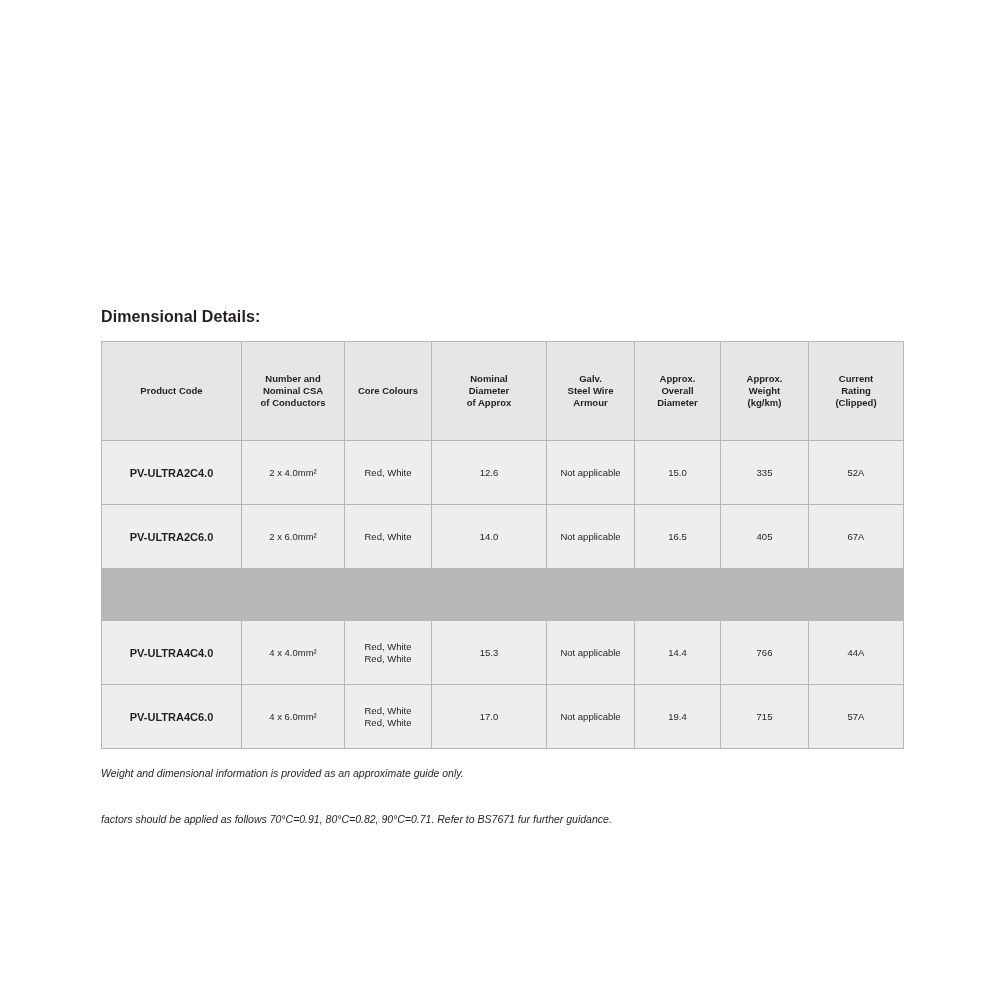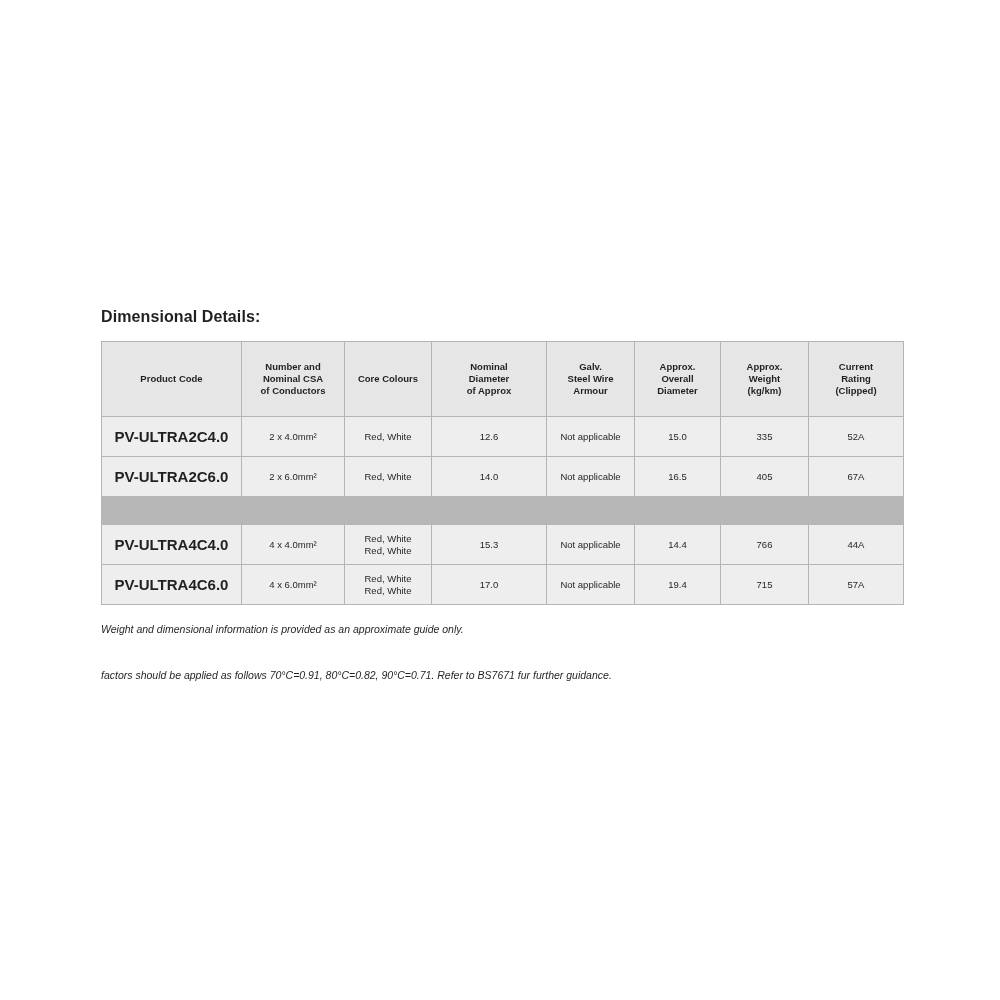--- a/index.html
+++ b/index.html
@@ -41,21 +41,21 @@
     border: 1px solid #b5b5b5;
   }
   table.dim-table th,
   table.dim-table td {
     border-right: 1px solid #b5b5b5;
     border-bottom: 1px solid #b5b5b5;
     text-align: center;
     vertical-align: middle;
     font-size: 9.5px;
     color: #231f20;
-    padding: 0 3px;
+    padding: 12px 3px;
   }
   table.dim-table th:last-child,
   table.dim-table td:last-child {
     border-right: none;
   }
   table.dim-table tr:last-child td {
     border-bottom: none;
   }
   thead th {
     background: #e6e6e6;
@@ -70,21 +70,21 @@
   tbody tr.spacer-row {
     background: #b7b7b7;
   }
   tbody td {
     height: 39px;
     line-height: 12px;
     font-weight: normal;
   }
   tbody td.code {
     font-weight: bold;
-    font-size: 15px;
+    font-size: 11px;
   }
   tbody tr.spacer-row td {
     height: 27px;
   }
   .note {
     font-size: 10.5px;
     color: #231f20;
     line-height: 14px;
     margin-top: 17px;
     font-style: italic;

